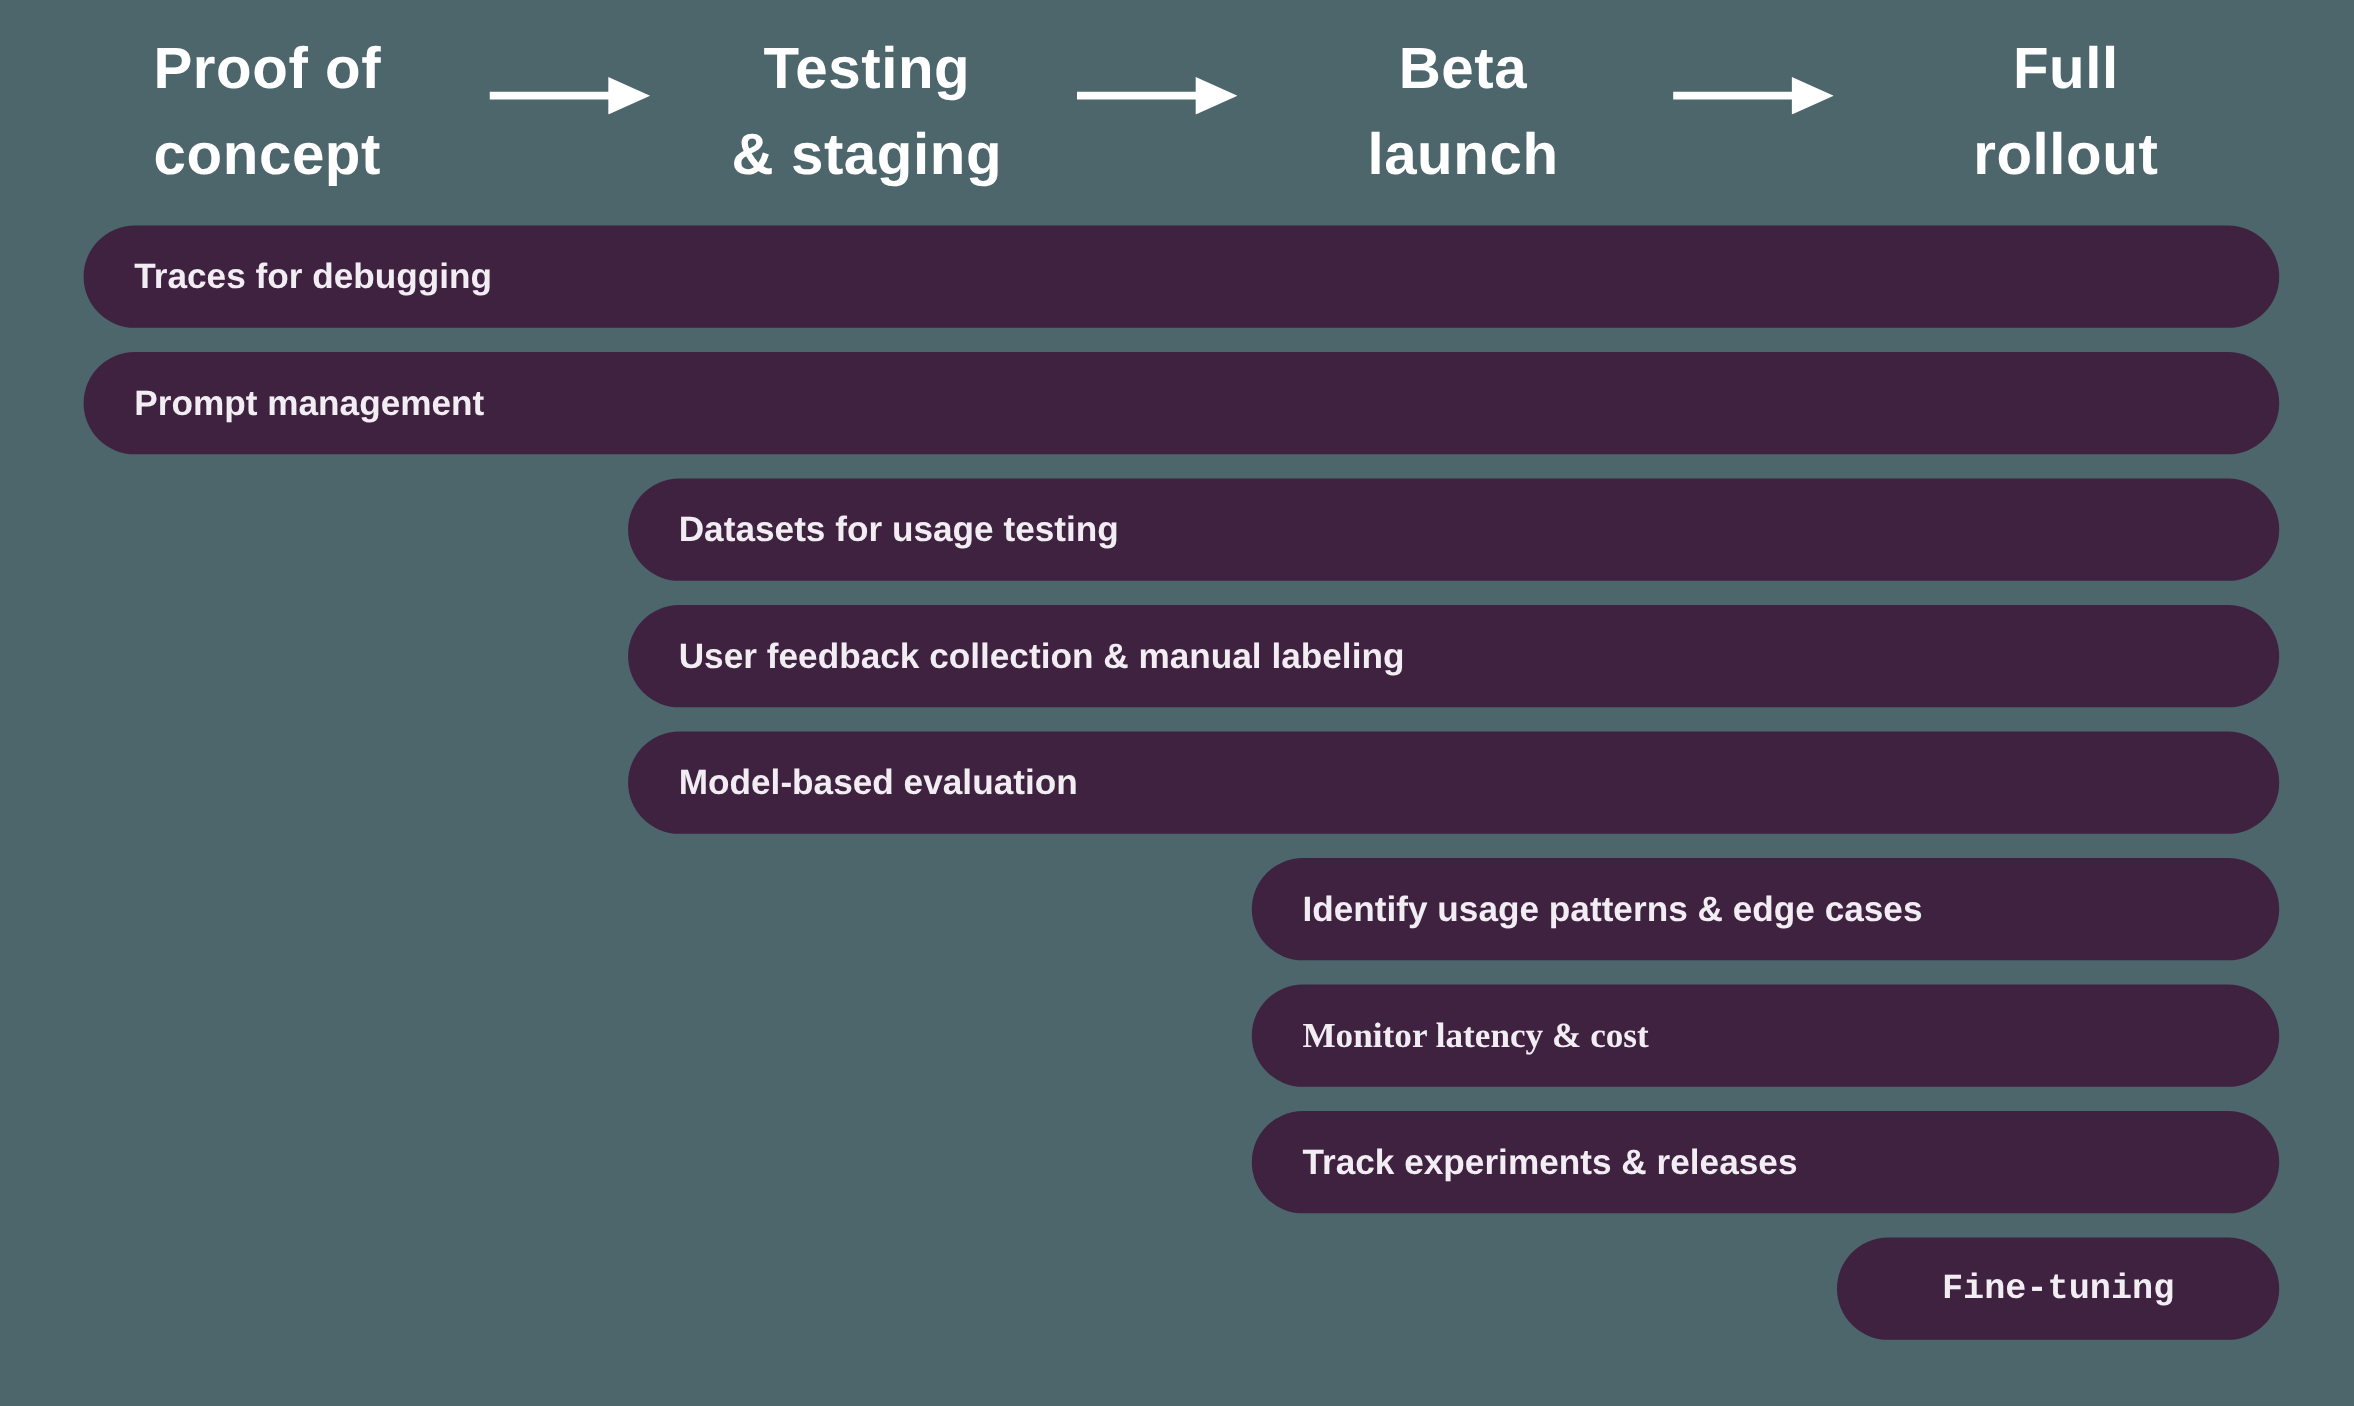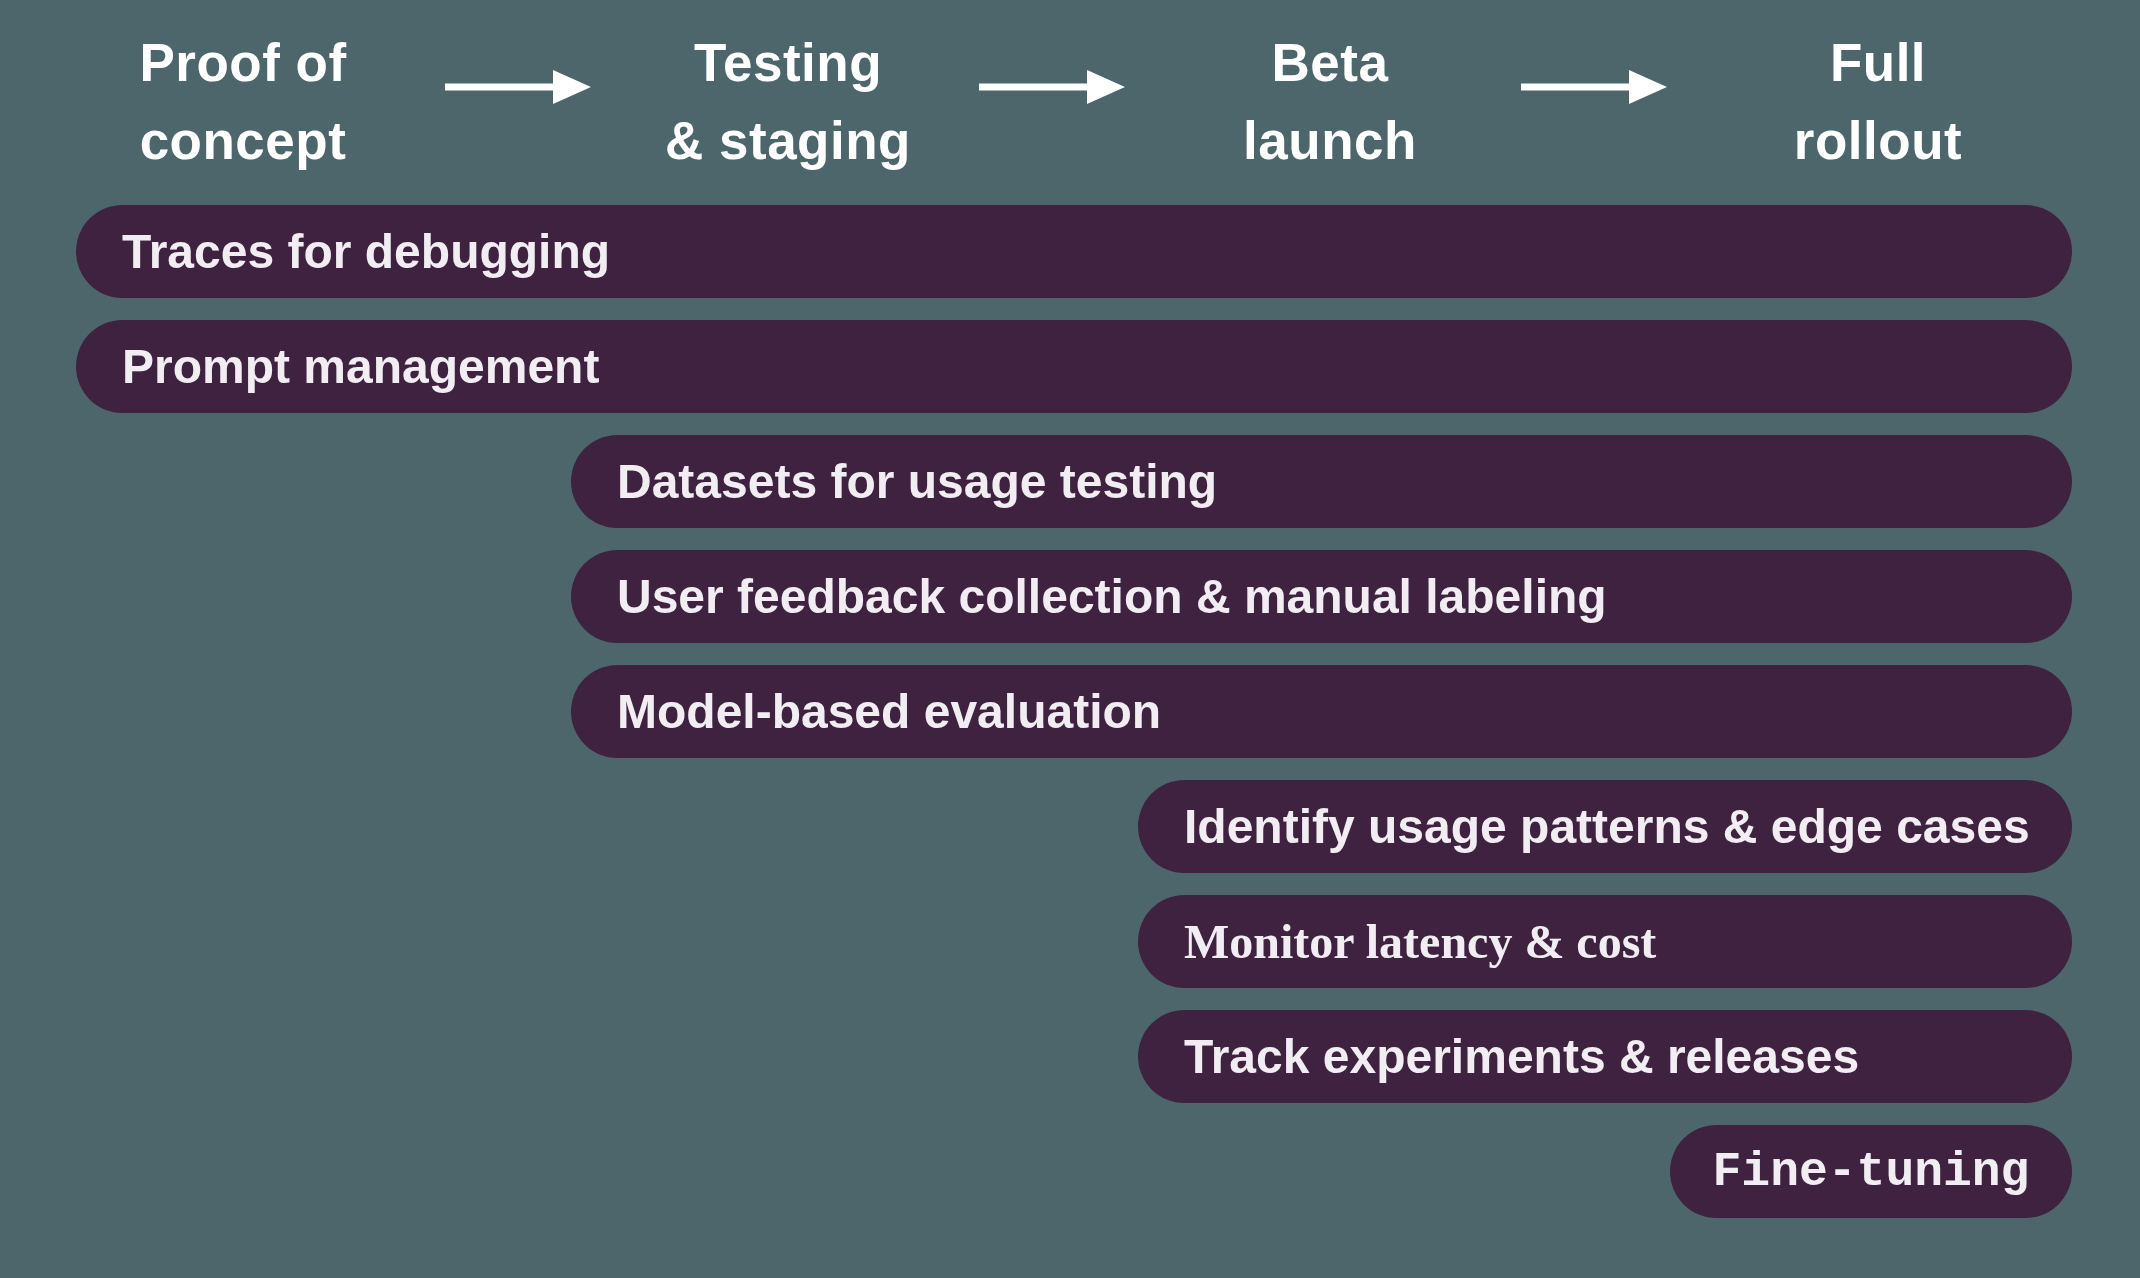--- a/index.html
+++ b/index.html
@@ -21,21 +21,21 @@
   .phase-4 { left:1658px; }
 
   .arrow { position:absolute; top:70px; width:146px; height:34px; }
   .arrow-1 { left:445px; }
   .arrow-2 { left:979px; }
   .arrow-3 { left:1521px; }
 
   .bar {
     position:absolute; height:93px;
     background:#3E2240; border-radius:47px;
-    color:#F1EDF2; font-size:48px; font-weight:700;
+    color:#F1EDF2; font-size:32px; font-weight:700;
     display:flex; align-items:center;
     padding:0 46px; box-sizing:border-box;
     white-space:nowrap;
   }
   .bar-1 { top:205px;  left:76px;   width:1996px; }
   .bar-2 { top:320px;  left:76px;   width:1996px; }
   .bar-3 { top:435px;  left:571px;  width:1501px; }
   .bar-4 { top:550px;  left:571px;  width:1501px; }
   .bar-5 { top:665px;  left:571px;  width:1501px; }
   .bar-6 { top:780px;  left:1138px; width:934px;  }

